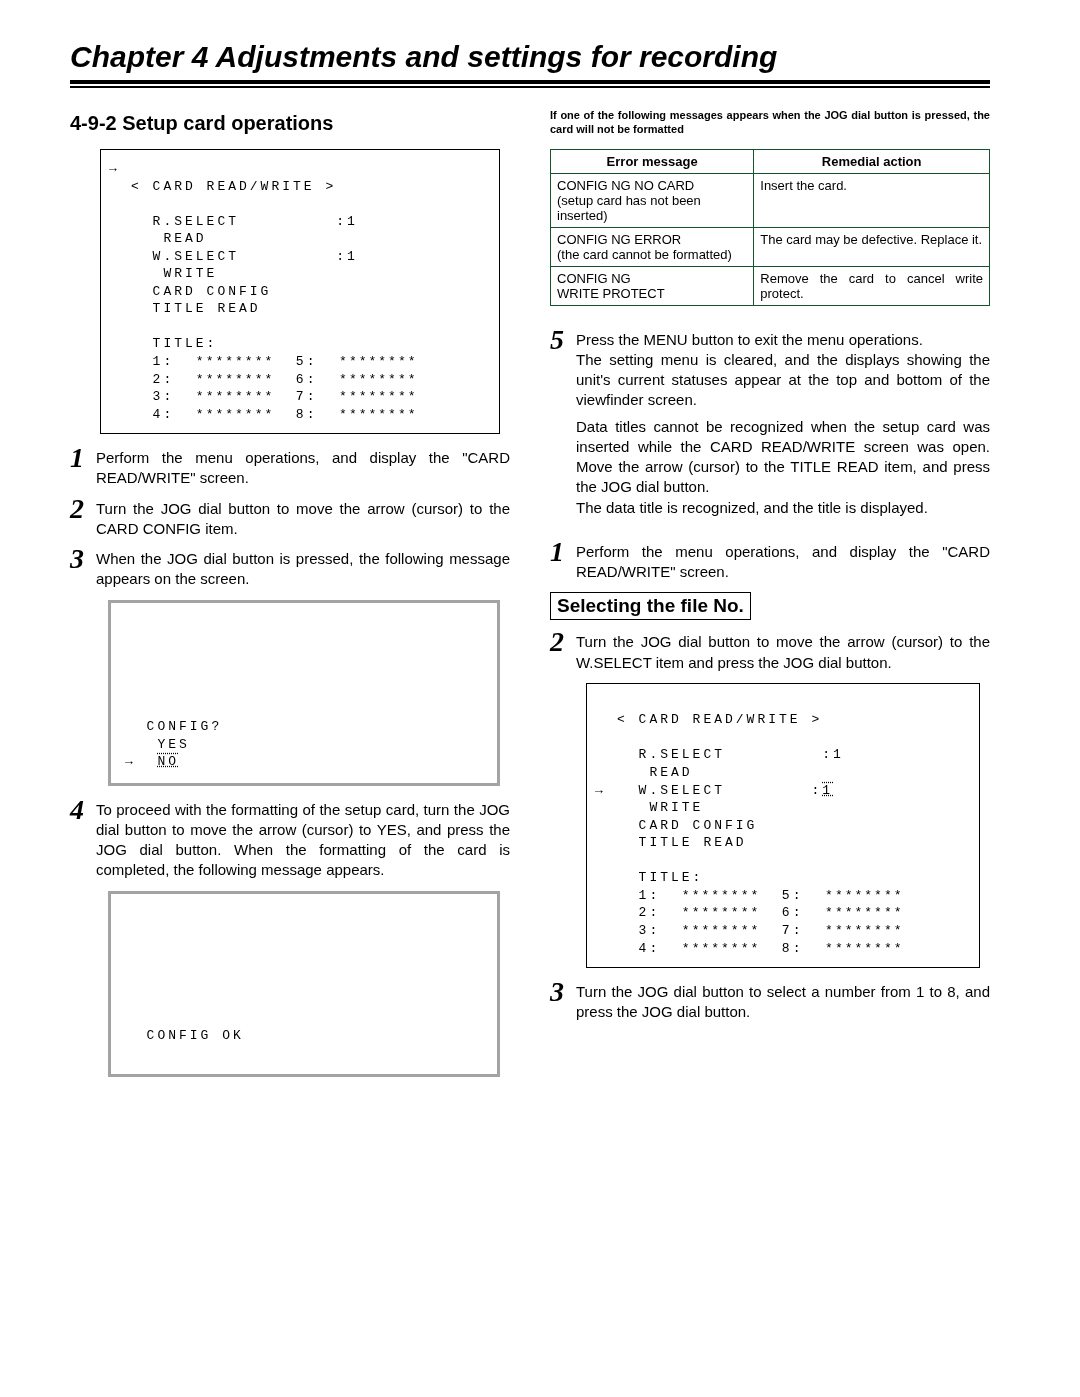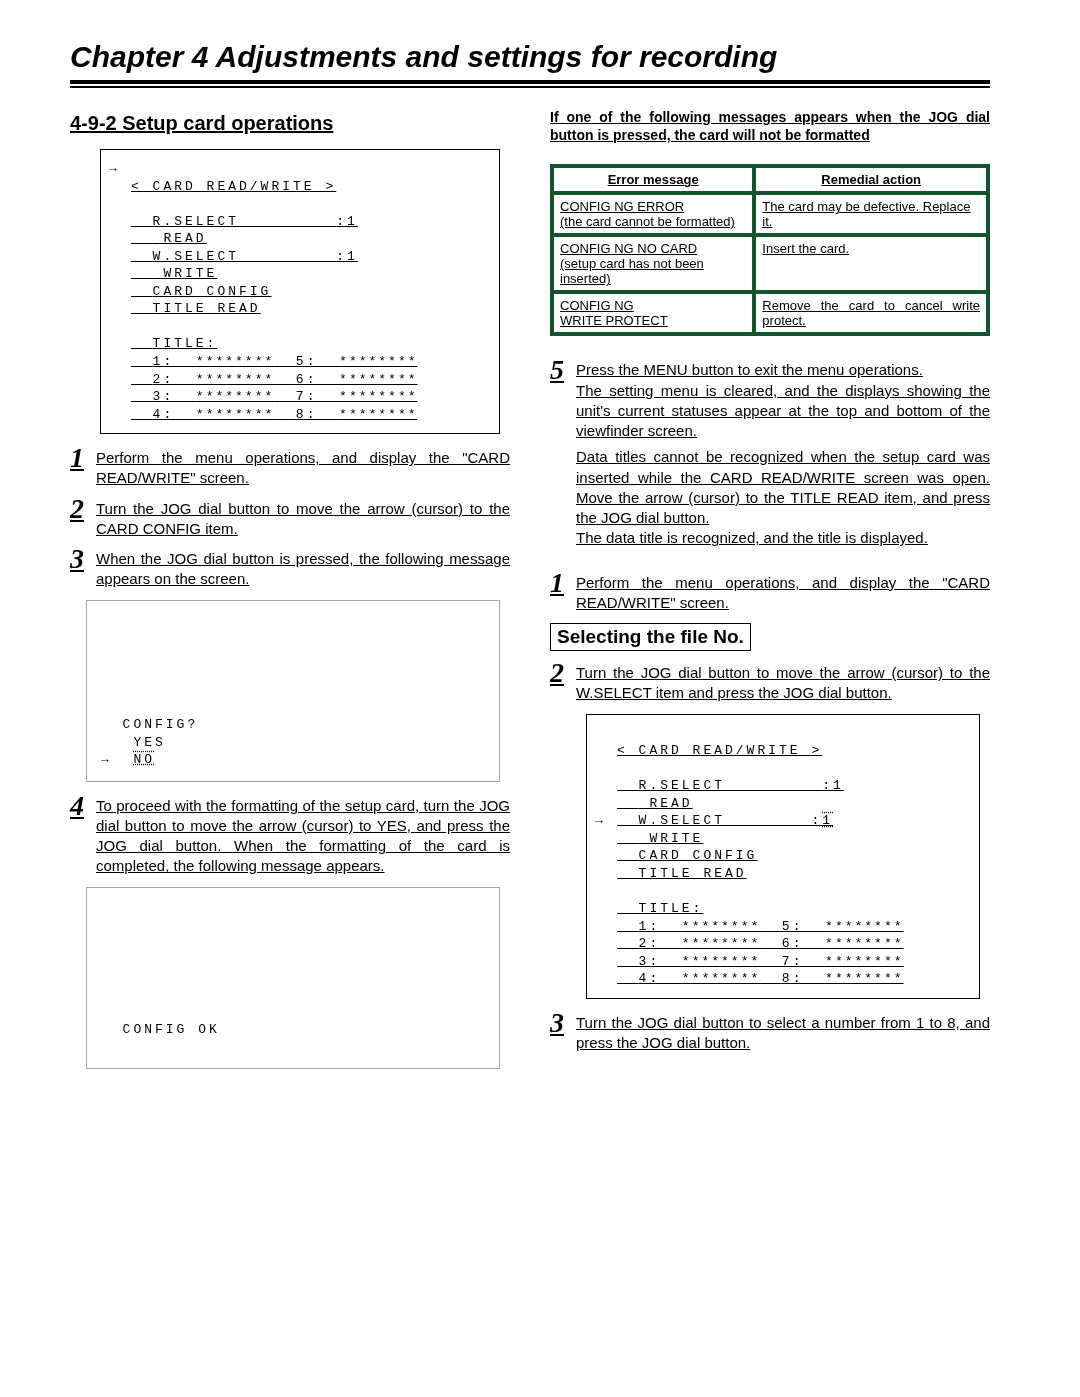--- a/index.html
+++ b/index.html
@@ -29,21 +29,20 @@
   }
   .hr-thin {
     border: none;
     border-top: 2px solid #000;
     margin-top: 2px;
   }
   .columns {
     display: flex;
     gap: 40px;
     margin-top: 20px;
-    text-decoration: underline;
   }
   .col {
     flex: 1;
     min-width: 0;
   }
   .section-title {
     font-size: 20px;
     font-weight: bold;
     margin: 4px 0 14px 0;
   }
@@ -86,49 +85,49 @@
   }
   .step-text {
     flex: 1;
     font-size: 15px;
     line-height: 1.35;
     text-align: justify;
     padding-top: 4px;
   }
   .tall-screen {
     height: 180px;
-    margin: 10px 10px 10px 16px;
-    border: 1px solid #a3a3a3;
+    margin: 10px 10px 10px 38px;
+    border: 3px solid #a3a3a3;
     position: relative;
     font-family: "Courier New", monospace;
     font-size: 13px;
     letter-spacing: 3px;
   }
   .tall-screen-content {
     position: absolute;
     left: 14px;
     bottom: 12px;
     white-space: pre;
     line-height: 1.35;
   }
   .caption-small {
-    font-size: 14px;
+    font-size: 11px;
     font-weight: bold;
     line-height: 1.3;
-    margin-bottom: 20px;
+    margin-bottom: 12px;
     text-align: justify;
   }
   table.err {
     border-collapse: collapse;
     width: 100%;
     font-size: 13px;
     margin-bottom: 20px;
   }
   table.err th, table.err td {
-    border: 4px solid #14532d;
+    border: 1px solid #14532d;
     padding: 4px 6px;
     vertical-align: top;
     text-align: left;
   }
   table.err th {
     text-align: center;
     font-weight: bold;
   }
   .note-head {
     font-size: 15px;
@@ -230,26 +229,26 @@
 
     <div class="col">
       <div class="caption-small">If one of the following messages appears when the JOG dial button is pressed, the card will not be formatted</div>
       <table class="err">
         <tbody>
             <tr>
           <th>Error message</th>
           <th>Remedial action</th>
         </tr>
         <tr>
+          <td><span>CONFIG NG NO CARD</span><br><span>(setup card has not been inserted)</span></td>
+          <td>Insert the card.</td>
+        </tr>
+        <tr>
           <td><span>CONFIG NG ERROR</span><br><span>(the card cannot be formatted)</span></td>
           <td>The card may be defective. Replace it.</td>
-        </tr>
-        <tr>
-          <td><span>CONFIG NG NO CARD</span><br><span>(setup card has not been inserted)</span></td>
-          <td>Insert the card.</td>
         </tr>
         <tr>
           <td><span>CONFIG NG</span><br><span>WRITE PROTECT</span></td>
           <td style="text-align:justify">Remove the card to cancel write protect.</td>
         </tr>
       </tbody>
         </table>
 
       <div class="step">
         <div class="step-num">5</div>

